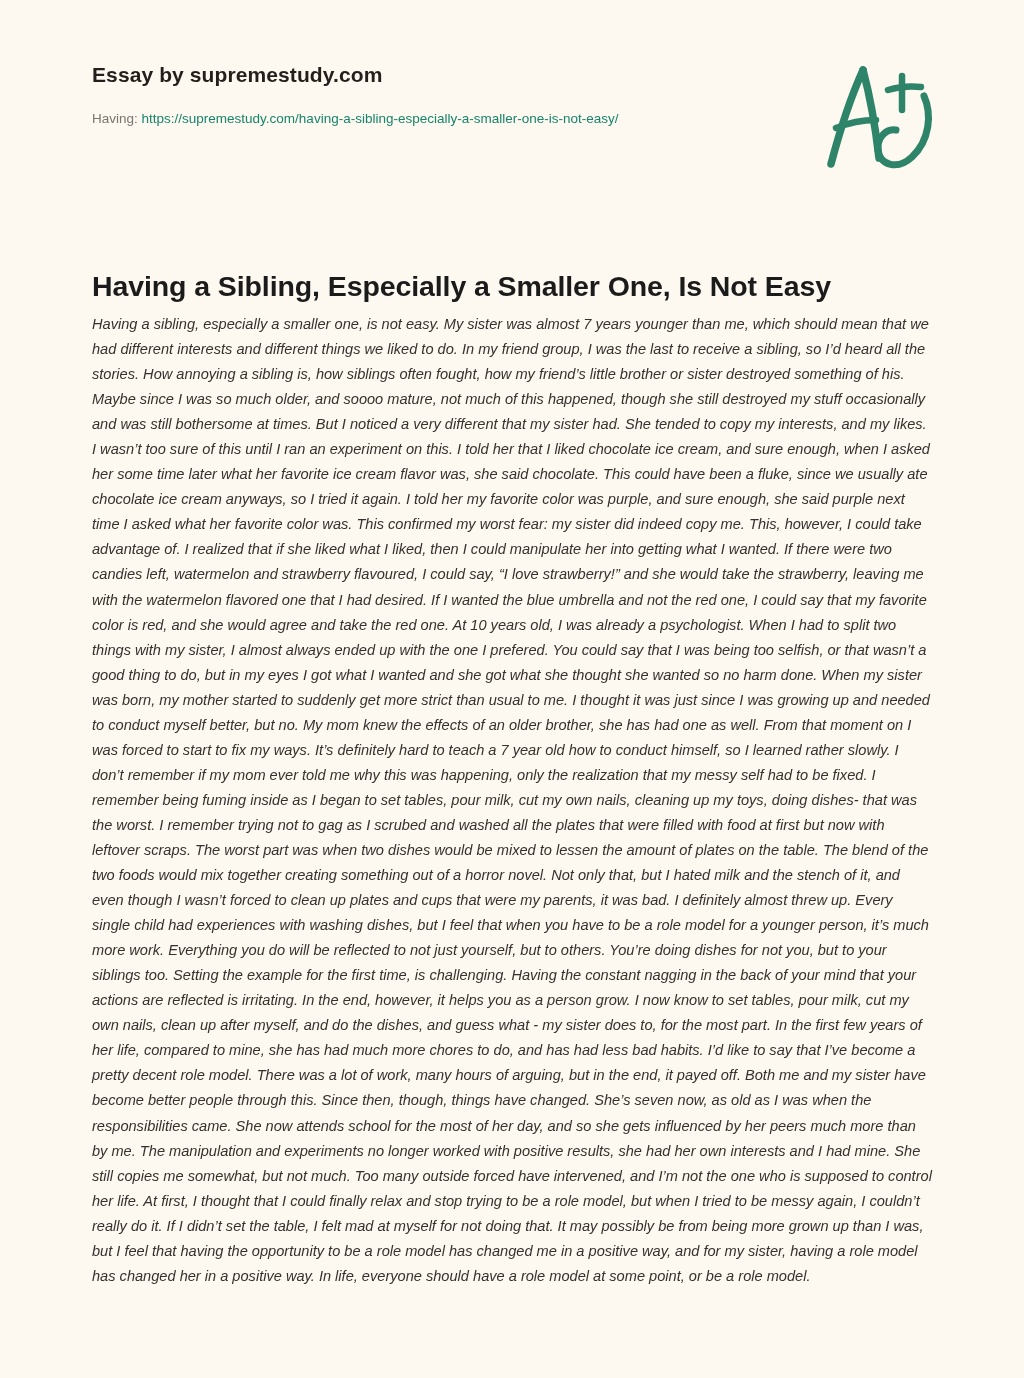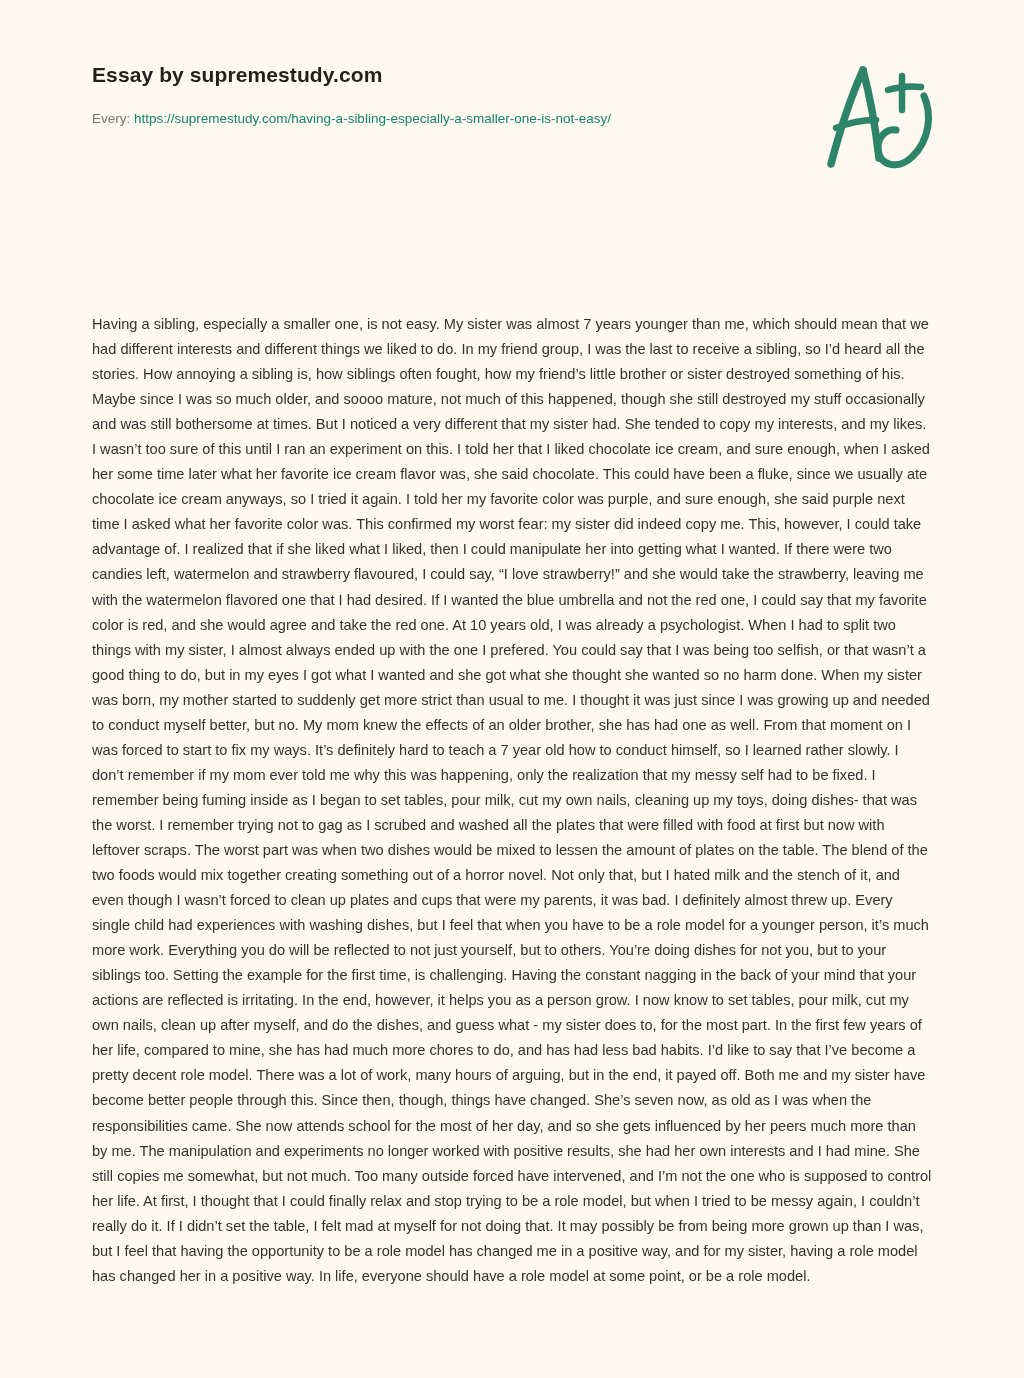--- a/index.html
+++ b/index.html
@@ -91,36 +91,37 @@
   
   .doc-body {
     position: absolute;
     top: 312px;
     left: 92px;
     width: 840px;
     font-size: 14.6px;
     line-height: 25.05px;
     color: #36312e;
     text-align: left;
+    font-style: italic;
   }
 
   .doc-body p {
     margin: 0;
   }
 </style>
 </head>
 <body>
 
 <div class="page">
 
   <div class="doc-header">
     <div class="brand-line">Essay by supremestudy.com</div>
 
     <div class="source-line">
-      <span class="source-label">Every:</span>
+      <span class="source-label">Having:</span>
       <a class="source-url" href="#">https://supremestudy.com/having-a-sibling-especially-a-smaller-one-is-not-easy/</a>
     </div>
   </div>
 
   <div class="logo">
     <svg viewBox="0 0 118 120" xmlns="http://www.w3.org/2000/svg">
       <g fill="none" stroke="#2e8468" stroke-linecap="round" stroke-linejoin="round">
 
         <path d="M43 12 C33 34, 20 72, 11 106" stroke-width="7.5"></path>
 
@@ -130,18 +131,19 @@
 
         <path d="M82 18 C82 30, 82 42, 82 52" stroke-width="6.5"></path>
 
         <path d="M68 32 C78 29, 92 28, 101 29" stroke-width="6.5"></path>
 
         <path d="M104 38 C112 56, 110 82, 92 99 C78 112, 60 108, 58 92 C57 80, 66 70, 76 72" stroke-width="7"></path>
       </g>
     </svg>
   </div>
 
+  <h1 class="doc-title">Having a Sibling, Especially a Smaller One, Is Not Easy</h1>
 
   <div class="doc-body">
     <p>Having a sibling, especially a smaller one, is not easy. My sister was almost 7 years younger than me, which should mean that we had different interests and different things we liked to do. In my friend group, I was the last to receive a sibling, so I’d heard all the stories. How annoying a sibling is, how siblings often fought, how my friend’s little brother or sister destroyed something of his. Maybe since I was so much older, and soooo mature, not much of this happened, though she still destroyed my stuff occasionally and was still bothersome at times. But I noticed a very different that my sister had. She tended to copy my interests, and my likes. I wasn’t too sure of this until I ran an experiment on this. I told her that I liked chocolate ice cream, and sure enough, when I asked her some time later what her favorite ice cream flavor was, she said chocolate. This could have been a fluke, since we usually ate chocolate ice cream anyways, so I tried it again. I told her my favorite color was purple, and sure enough, she said purple next time I asked what her favorite color was. This confirmed my worst fear: my sister did indeed copy me. This, however, I could take advantage of. I realized that if she liked what I liked, then I could manipulate her into getting what I wanted. If there were two candies left, watermelon and strawberry flavoured, I could say, “I love strawberry!” and she would take the strawberry, leaving me with the watermelon flavored one that I had desired. If I wanted the blue umbrella and not the red one, I could say that my favorite color is red, and she would agree and take the red one. At 10 years old, I was already a psychologist. When I had to split two things with my sister, I almost always ended up with the one I prefered. You could say that I was being too selfish, or that wasn’t a good thing to do, but in my eyes I got what I wanted and she got what she thought she wanted so no harm done. When my sister was born, my mother started to suddenly get more strict than usual to me. I thought it was just since I was growing up and needed to conduct myself better, but no. My mom knew the effects of an older brother, she has had one as well. From that moment on I was forced to start to fix my ways. It’s definitely hard to teach a 7 year old how to conduct himself, so I learned rather slowly. I don’t remember if my mom ever told me why this was happening, only the realization that my messy self had to be fixed. I remember being fuming inside as I began to set tables, pour milk, cut my own nails, cleaning up my toys, doing dishes- that was the worst. I remember trying not to gag as I scrubed and washed all the plates that were filled with food at first but now with leftover scraps. The worst part was when two dishes would be mixed to lessen the amount of plates on the table. The blend of the two foods would mix together creating something out of a horror novel. Not only that, but I hated milk and the stench of it, and even though I wasn’t forced to clean up plates and cups that were my parents, it was bad. I definitely almost threw up. Every single child had experiences with washing dishes, but I feel that when you have to be a role model for a younger person, it’s much more work. Everything you do will be reflected to not just yourself, but to others. You’re doing dishes for not you, but to your siblings too. Setting the example for the first time, is challenging. Having the constant nagging in the back of your mind that your actions are reflected is irritating. In the end, however, it helps you as a person grow. I now know to set tables, pour milk, cut my own nails, clean up after myself, and do the dishes, and guess what - my sister does to, for the most part. In the first few years of her life, compared to mine, she has had much more chores to do, and has had less bad habits. I’d like to say that I’ve become a pretty decent role model. There was a lot of work, many hours of arguing, but in the end, it payed off. Both me and my sister have become better people through this. Since then, though, things have changed. She’s seven now, as old as I was when the responsibilities came. She now attends school for the most of her day, and so she gets influenced by her peers much more than by me. The manipulation and experiments no longer worked with positive results, she had her own interests and I had mine. She still copies me somewhat, but not much. Too many outside forced have intervened, and I’m not the one who is supposed to control her life. At first, I thought that I could finally relax and stop trying to be a role model, but when I tried to be messy again, I couldn’t really do it. If I didn’t set the table, I felt mad at myself for not doing that. It may possibly be from being more grown up than I was, but I feel that having the opportunity to be a role model has changed me in a positive way, and for my sister, having a role model has changed her in a positive way. In life, everyone should have a role model at some point, or be a role model.</p>
   </div>
 
 </div>
 
 </body></html>

